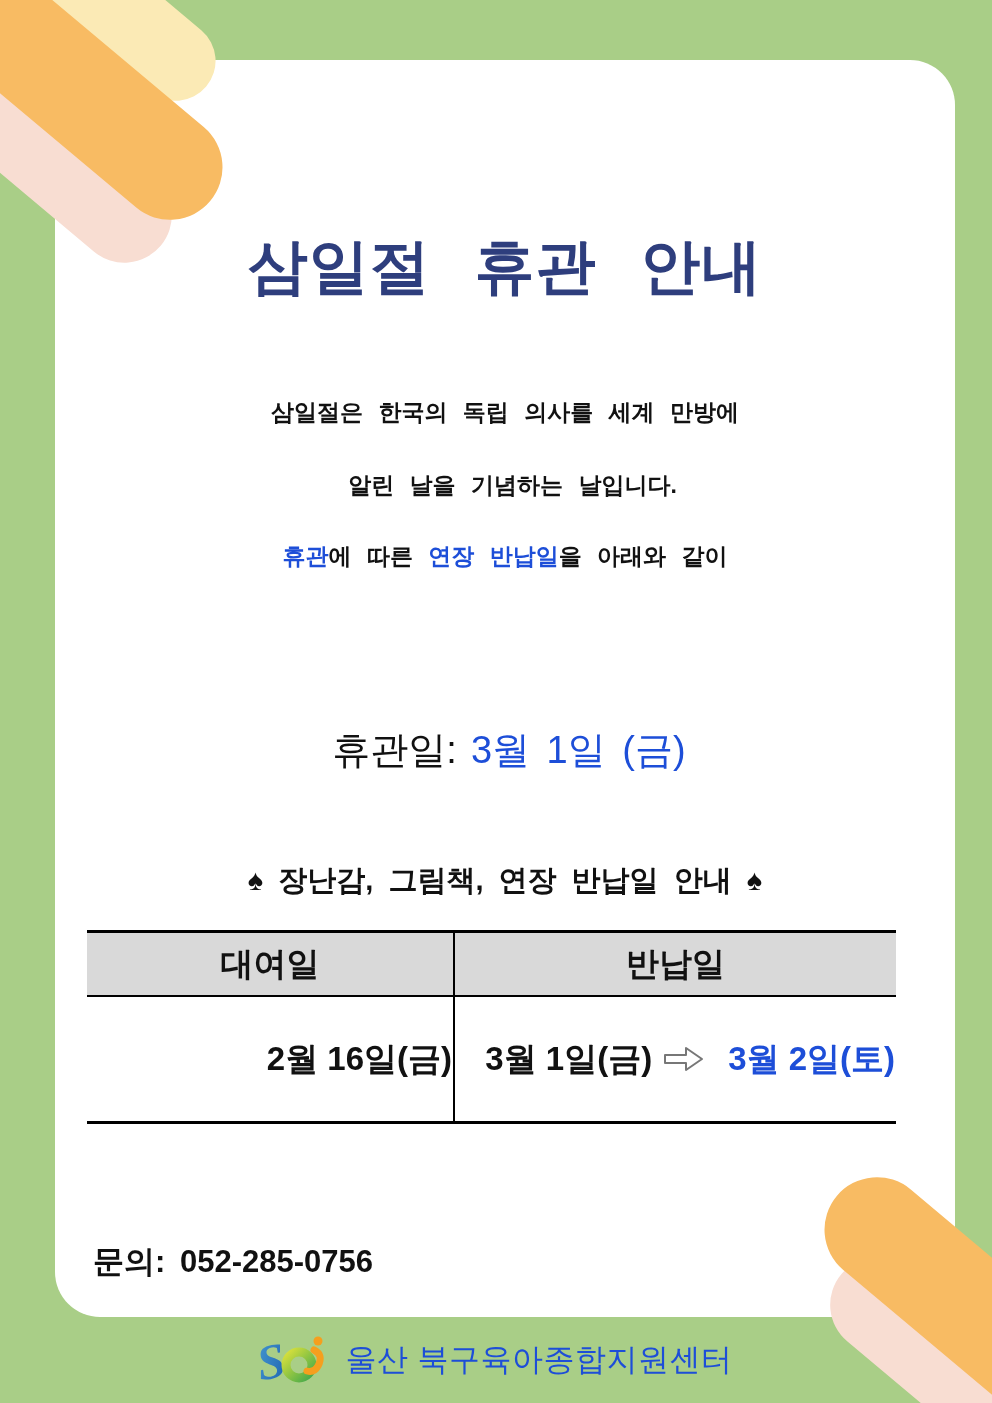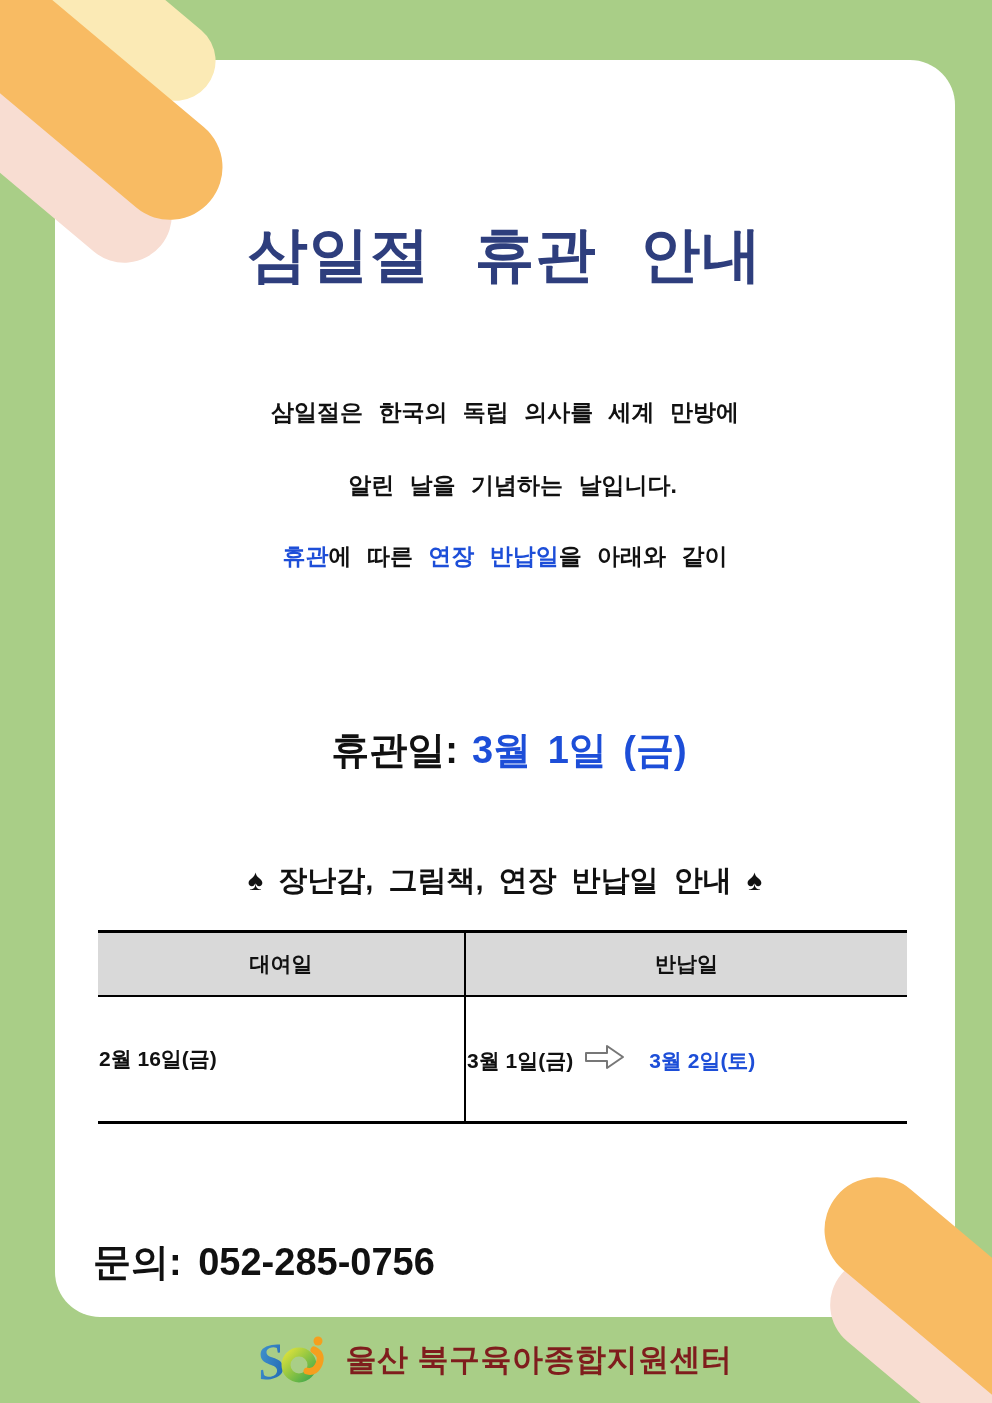--- a/index.html
+++ b/index.html
@@ -21,60 +21,60 @@
   .abs{position:absolute;left:0;right:0;}
   .centered{text-align:center;}
 
   .title{top:160px;font-size:60px;line-height:70px;font-weight:bold;color:#2e3e7d;
          letter-spacing:1px;word-spacing:26px;}
 
   .body-line{font-size:23px;line-height:36px;font-weight:bold;color:#111111;word-spacing:9px;}
   .l1{top:334px;} .l2{top:407px;padding-left:15px;} .l3{top:478px;} .l4{top:552px;}
   .red{color:#1d4ed8;}
 
-  .closed-line{top:668px;font-size:38px;line-height:44px;font-weight:bold;color:#111111;word-spacing:6px;padding-left:8px;}
+  .closed-line{top:668px;font-size:38px;line-height:44px;font-weight:normal;color:#111111;word-spacing:6px;padding-left:8px;}
   .closed-line .red{margin-left:14px;}
 
   .section-heading{top:803px;font-size:29px;line-height:34px;font-weight:bold;color:#111111;word-spacing:7px;}
 
   
-  .notice-table{position:absolute;left:43px;top:870px;width:809px;border-collapse:collapse;
-                font-size:21px;font-weight:bold;color:#111111;}
+  .notice-table{position:absolute;left:32px;top:870px;width:809px;border-collapse:collapse;
+                font-size:33px;font-weight:bold;color:#111111;}
   .notice-table th{background:#d9d9d9;height:60px;font-weight:bold;
                    border-top:3px solid #000;border-bottom:2px solid #000;}
-  .notice-table td{height:122px;text-align:left;vertical-align:middle;
+  .notice-table td{height:122px;text-align:right;vertical-align:middle;
                    border-bottom:3px solid #000;}
   .notice-table .col1{width:364px;border-right:2px solid #000;}
   .arrow-icon{display:inline-block;vertical-align:-3px;margin:0 12px;}
   .return-extended{margin-left:12px;}
 
-  .contact{top:1183px;left:38px;right:auto;font-size:38px;line-height:38px;font-weight:bold;color:#111111;word-spacing:6px;}
+  .contact{top:1183px;left:38px;right:auto;font-size:31px;line-height:38px;font-weight:bold;color:#111111;word-spacing:6px;}
 
   
   .footer{position:absolute;left:0;right:0;top:1328px;height:64px;display:flex;
           align-items:center;justify-content:center;z-index:2;}
   .logo-mark{width:72px;height:58px;margin-right:14px;}
-  .org-name{font-size:31px;font-weight:bold;color:#7f1d1d;letter-spacing:0.5px;}
+  .org-name{font-size:31px;font-weight:normal;color:#1d4ed8;letter-spacing:0.5px;}
 </style>
 </head>
 <body>
 
 <div class="canvas">
 
   <div class="card"></div>
 
   <div class="bar bar-cream-tl"></div>
   <div class="bar bar-orange-tl"></div>
   <div class="bar bar-pink-tl"></div>
   <div class="bar bar-orange-br"></div>
   <div class="bar bar-pink-br"></div>
 
   <div style="position:absolute;left:55px;top:60px;width:900px;height:1257px;z-index:3;">
 
-    <h1 class="abs centered title" style="margin:0;">삼일절 휴관 안내</h1>
+    <h1 class="abs centered title" style="margin:12px;">삼일절 휴관 안내</h1>
 
     <div class="abs centered body-line l1">삼일절은 한국의 독립 의사를 세계 만방에</div>
     <div class="abs centered body-line l2">알린 날을 기념하는 날입니다.</div>
     <div class="abs centered body-line l3"><span class="red">휴관</span><span>에 따른 </span><span class="red">연장 반납일</span><span>을 아래와 같이</span></div>
 
     <div class="abs centered closed-line"><span>휴관일:</span><span class="red">3월 1일 (금)</span></div>
 
     <div class="abs centered section-heading">♠ 장난감, 그림책, 연장 반납일 안내 ♠</div>
 
     <table class="notice-table">

